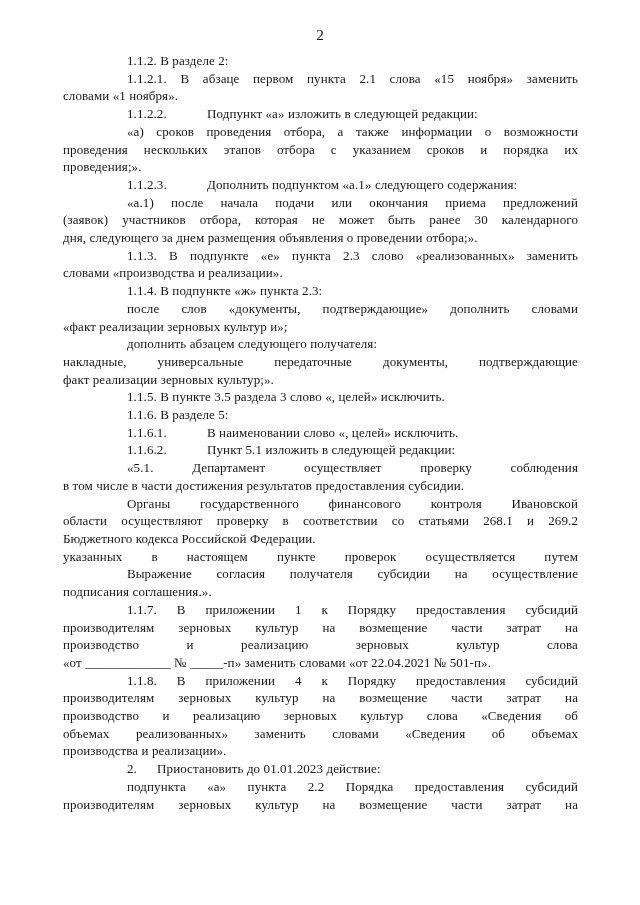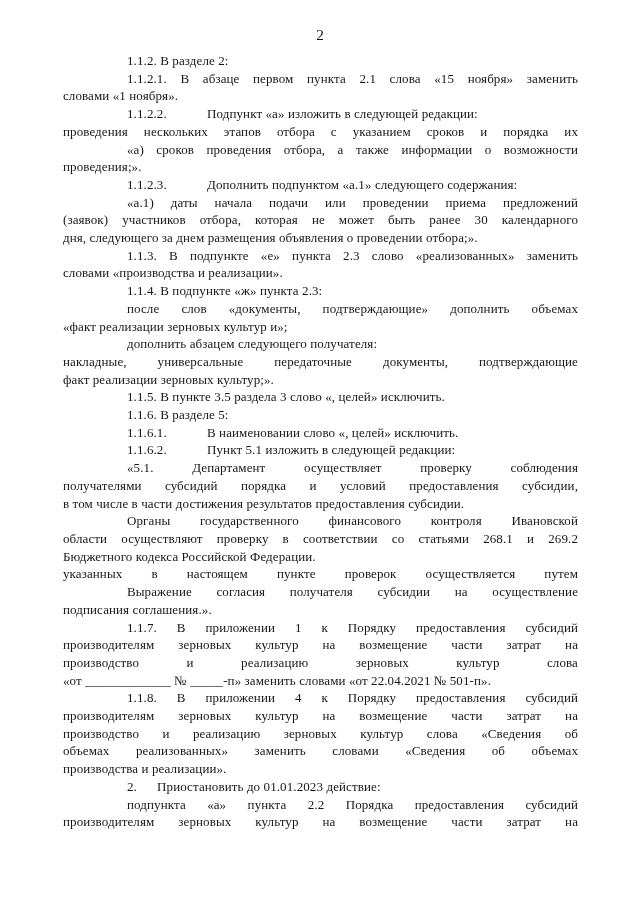--- a/index.html
+++ b/index.html
@@ -46,41 +46,41 @@
         <div class="line first">1.1.2. В разделе 2:</div>
       </div>
       <div class="para">
         <div class="line first j">1.1.2.1. В абзаце первом пункта 2.1 слова «15 ноября» заменить</div>
         <div class="line">словами «1 ноября».</div>
       </div>
       <div class="para">
         <div class="line first">1.1.2.2.&nbsp;&nbsp;&nbsp;&nbsp;&nbsp;&nbsp;&nbsp;&nbsp;&nbsp;&nbsp;&nbsp;&nbsp;Подпункт «а» изложить в следующей редакции:</div>
       </div>
       <div class="para">
+        <div class="line first j">«а) сроков проведения отбора, а также информации о возможности</div>
         <div class="line j">проведения нескольких этапов отбора с указанием сроков и порядка их</div>
-        <div class="line first j">«а) сроков проведения отбора, а также информации о возможности</div>
         <div class="line">проведения;».</div>
       </div>
       <div class="para">
         <div class="line first">1.1.2.3.&nbsp;&nbsp;&nbsp;&nbsp;&nbsp;&nbsp;&nbsp;&nbsp;&nbsp;&nbsp;&nbsp;&nbsp;Дополнить подпунктом «а.1» следующего содержания:</div>
       </div>
       <div class="para">
-        <div class="line first j">«а.1) даты начала подачи или проведении приема предложений</div>
+        <div class="line first j">«а.1) после начала подачи или окончания приема предложений</div>
         <div class="line j">(заявок) участников отбора, которая не может быть ранее 30 календарного</div>
         <div class="line">дня, следующего за днем размещения объявления о проведении отбора;».</div>
       </div>
       <div class="para">
         <div class="line first j">1.1.3. В подпункте «е» пункта 2.3 слово «реализованных» заменить</div>
         <div class="line">словами «производства и реализации».</div>
       </div>
       <div class="para">
         <div class="line first">1.1.4. В подпункте «ж» пункта 2.3:</div>
       </div>
       <div class="para">
-        <div class="line first j">после слов «документы, подтверждающие» дополнить объемах</div>
+        <div class="line first j">после слов «документы, подтверждающие» дополнить словами</div>
         <div class="line">«факт реализации зерновых культур и»;</div>
       </div>
       <div class="para">
         <div class="line first">дополнить абзацем следующего получателя:</div>
       </div>
       <div class="para">
         <div class="line j">накладные, универсальные передаточные документы, подтверждающие</div>
         <div class="line">факт реализации зерновых культур;».</div>
       </div>
       <div class="para">
@@ -90,21 +90,20 @@
         <div class="line first">1.1.6. В разделе 5:</div>
       </div>
       <div class="para">
         <div class="line first">1.1.6.1.&nbsp;&nbsp;&nbsp;&nbsp;&nbsp;&nbsp;&nbsp;&nbsp;&nbsp;&nbsp;&nbsp;&nbsp;В наименовании слово «, целей» исключить.</div>
       </div>
       <div class="para">
         <div class="line first">1.1.6.2.&nbsp;&nbsp;&nbsp;&nbsp;&nbsp;&nbsp;&nbsp;&nbsp;&nbsp;&nbsp;&nbsp;&nbsp;Пункт 5.1 изложить в следующей редакции:</div>
       </div>
       <div class="para">
         <div class="line first j">«5.1. Департамент осуществляет проверку соблюдения</div>
-        <div class="line j">получателями субсидий порядка и условий предоставления субсидии,</div>
         <div class="line">в том числе в части достижения результатов предоставления субсидии.</div>
       </div>
       <div class="para">
         <div class="line first j">Органы государственного финансового контроля Ивановской</div>
         <div class="line j">области осуществляют проверку в соответствии со статьями 268.1 и 269.2</div>
         <div class="line">Бюджетного кодекса Российской Федерации.</div>
       </div>
       <div class="para">
         <div class="line j">указанных в настоящем пункте проверок осуществляется путем</div>
         <div class="line first j">Выражение согласия получателя субсидии на осуществление</div>

